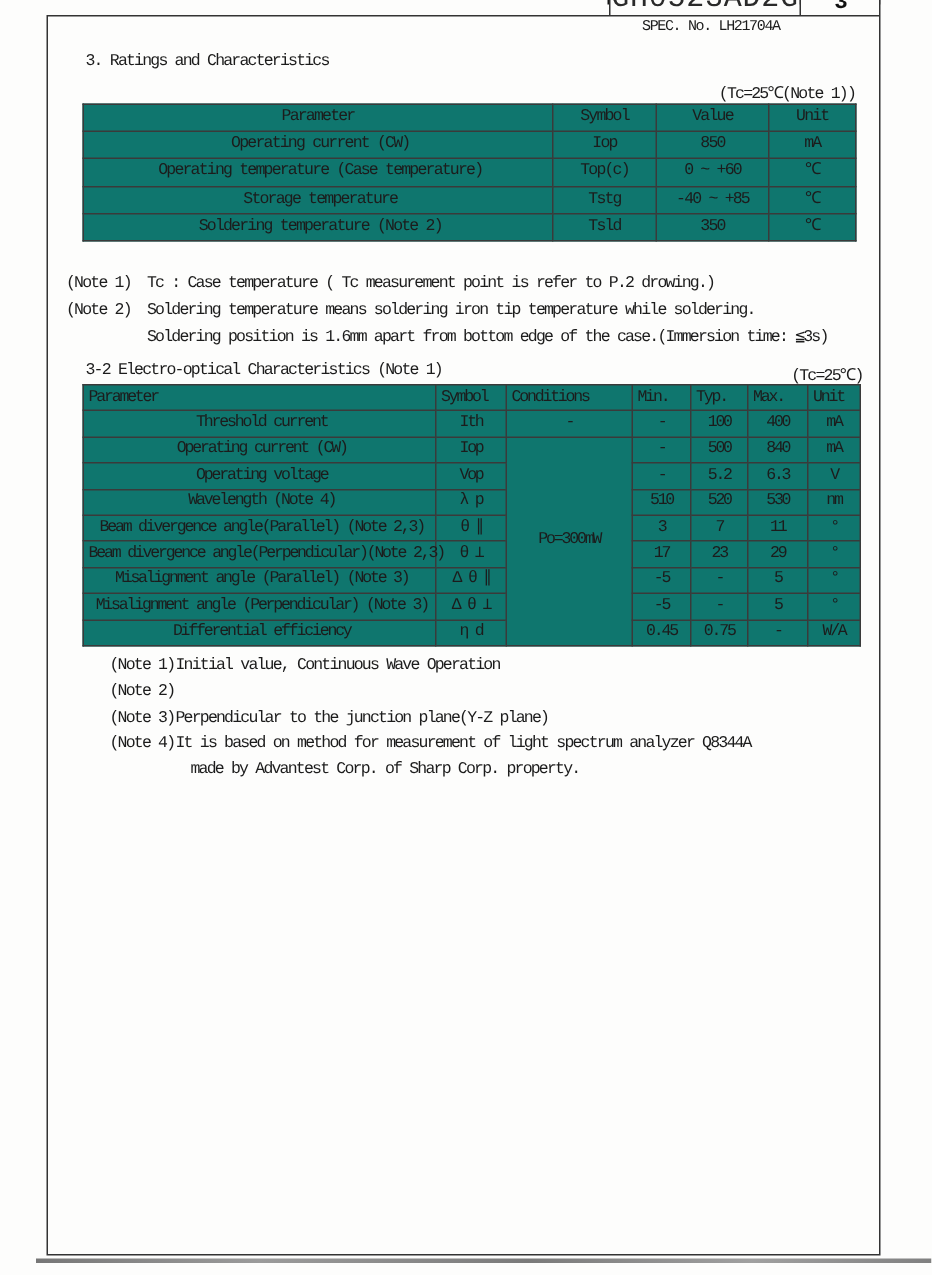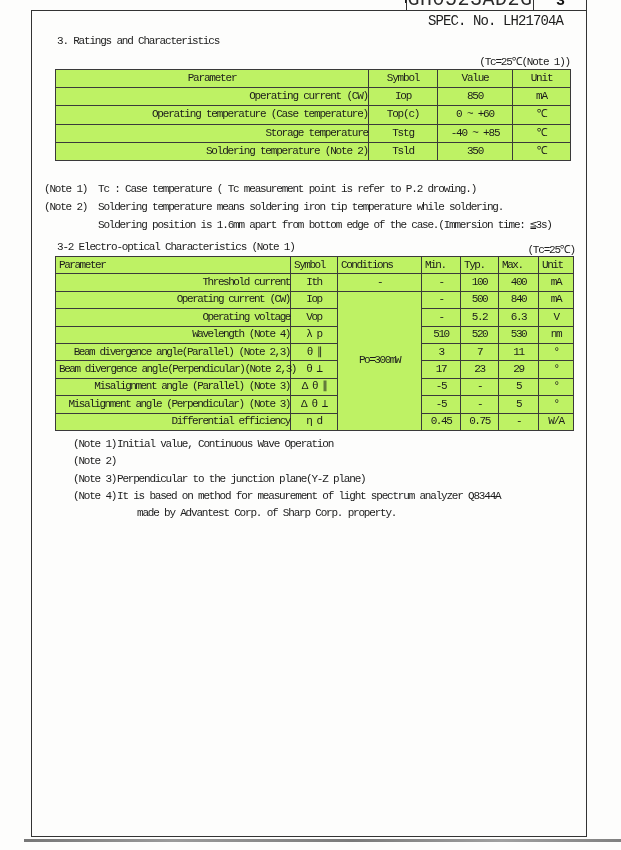--- a/index.html
+++ b/index.html
@@ -34,50 +34,50 @@
   .hdr-page  { left: 533px; width: 54px; border-right: 1.4px solid #333; }
   .hdr-model span {
     display: block; text-align: center;
     font-size: 20px; letter-spacing: 0.5px; margin-top: -12px; color:#2a2a2a;
   }
   .hdr-page span {
     display: block; text-align: center;
     font-size: 15px; font-weight: bold; margin-top: -7px; color:#111;
   }
 
-  .spec-no { left: 428px; top: 13px; font-size: 14px; letter-spacing: -0.9px; }
+  .spec-no { left: 428px; top: 13px; font-size: 10px; letter-spacing: -0.9px; }
 
   .sec-title { left: 57px; top: 35px; }
   .sub-h1 { left: 57px; top: 53px; margin-top: 32px; }
   .cond1  { right: 51px; top: 53px; }
   .sub-h2 { left: 57px; top: 241px; }
   .cond2  { right: 46px; top: 241px; }
 
-  table { border-collapse: collapse; table-layout: fixed; background: #bef264; }
+  table { border-collapse: collapse; table-layout: fixed; background: #0f766e; }
   th, td {
     border: 1px solid #3a3a3a;
     font-size: 11px; font-weight: normal;
     line-height: 1; white-space: nowrap;
     text-align: center; vertical-align: middle;
   }
   .t1 { left: 55px; top: 69px; width: 515px; border: 1.6px solid #2b2b2b; }
   .t1 tr { height: 18.2px; }
   .t2 { left: 55px; top: 256px; width: 518px; border: 1.6px solid #2b2b2b; letter-spacing: -1.45px; }
   .t2 tr { height: 17.4px; }
-  .cell-left { text-align: right; padding-left: 3px; }
+  .cell-left { text-align: center; padding-left: 3px; }
   .t2 th { text-align: left; padding-left: 3px; }
 
   
   .notes { line-height: 18px; }
   .n1 { left: 44px; top: 180px; }
   .n2 { left: 73px; top: 436px; line-height: 17.3px; }
   .note { display: flex; align-items: flex-start; }
   .n1 .nl { width: 54px; flex: 0 0 54px; }
   .n2 .nl { width: 44px; flex: 0 0 44px; }
-  .ind2 { margin-left: 20px; }
+  .ind2 { margin-left: 10px; }
 </style>
 </head>
 <body>
 
 <div class="abs frame"></div>
 
 <div class="abs hdr-bar"></div>
 <div class="abs hdr-cell hdr-model">
   <span>GH0523AD2G</span>
 </div>

